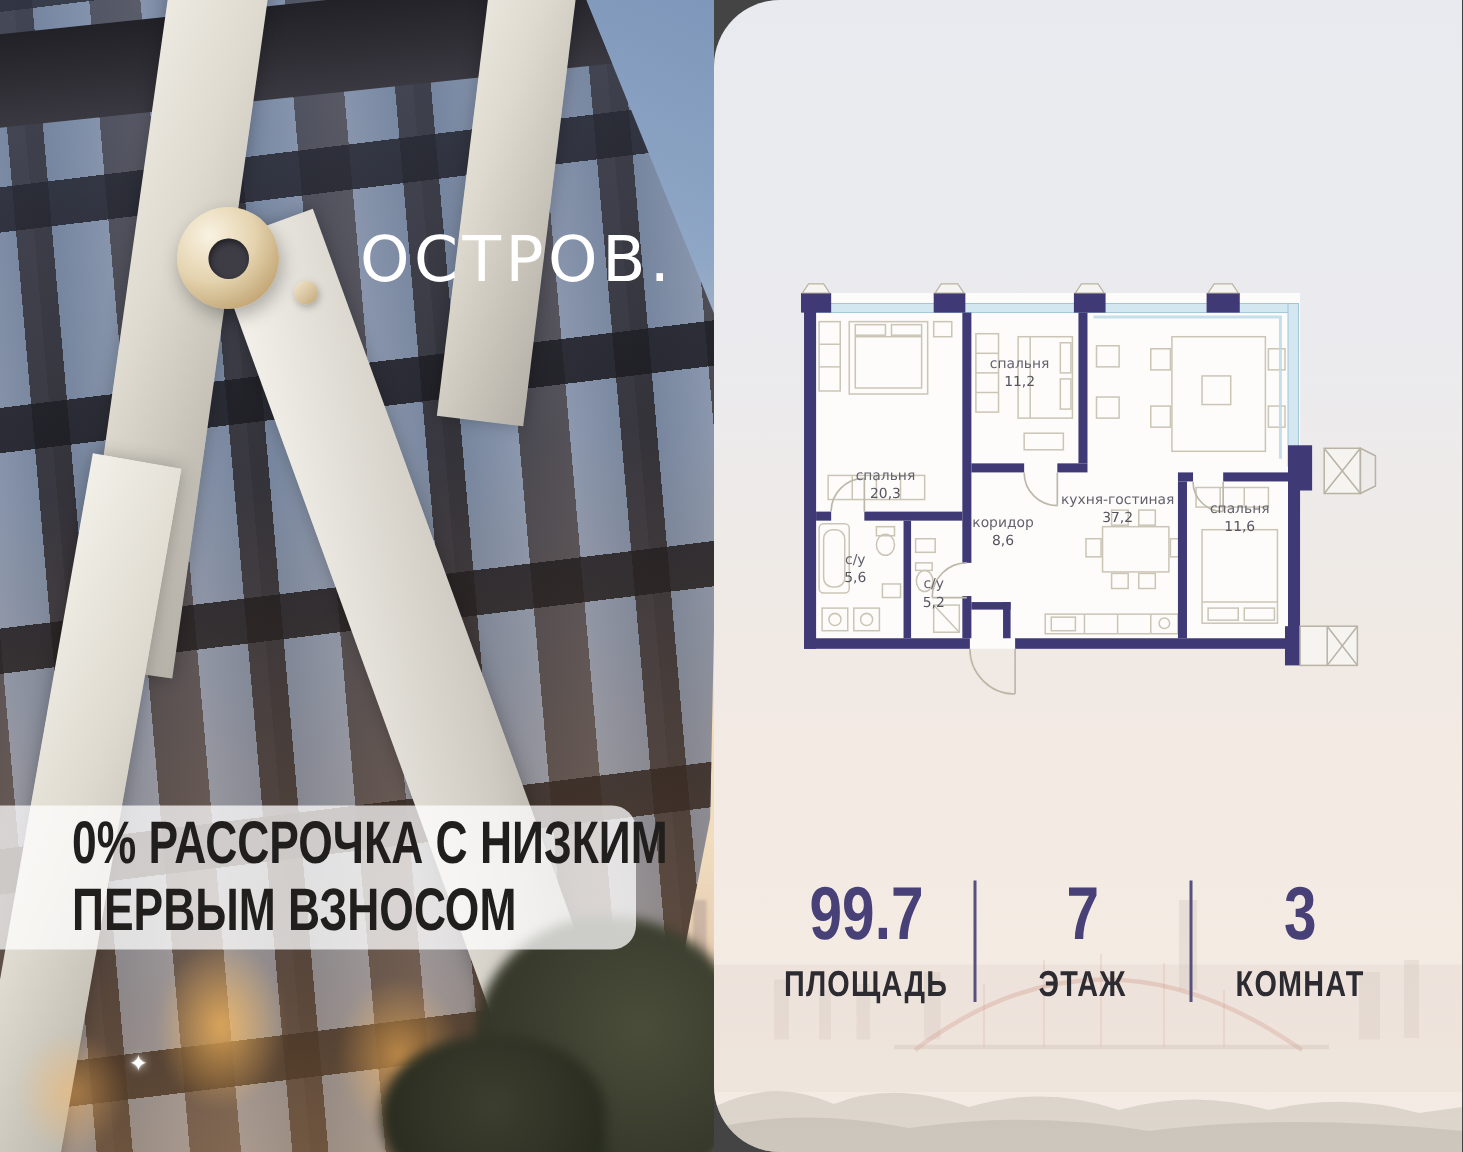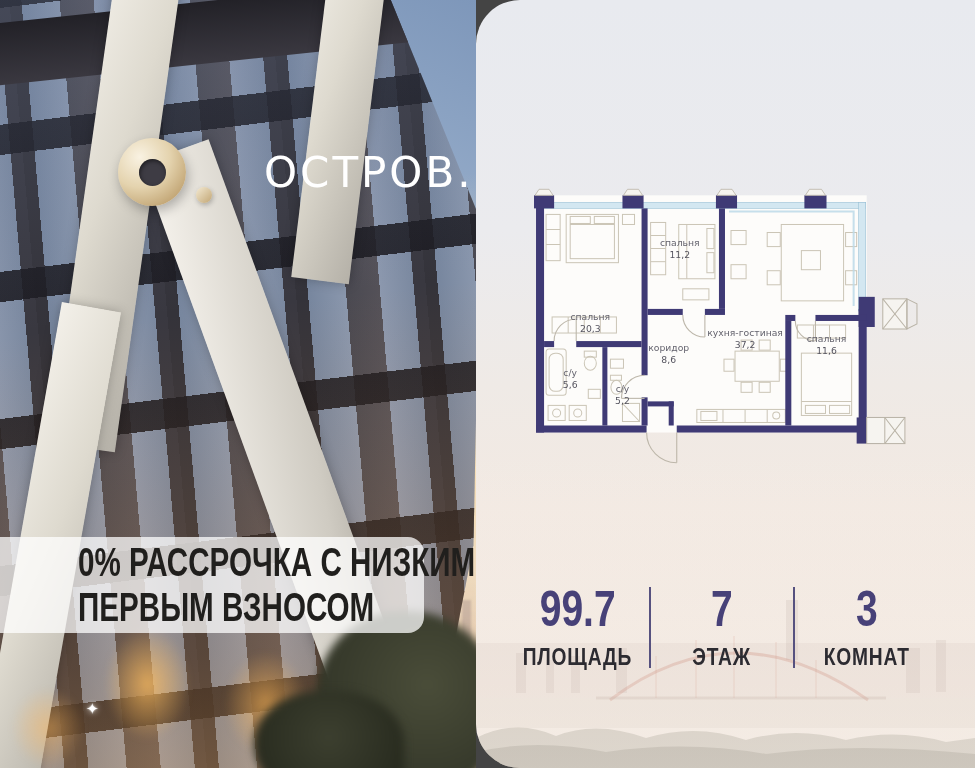--- a/index.html
+++ b/index.html
@@ -32,24 +32,24 @@
   .tw.t3{right:5px;top:600px;width:9px;height:62px;background:rgba(150,130,130,.35);}
   .trees1{position:absolute;right:-25px;bottom:-28px;width:185px;height:185px;border-radius:48% 52% 45% 55%;filter:blur(4px);background:radial-gradient(circle at 60% 40%,#4a4d39 0%,#383b2c 55%,#2c2f23 100%);}
   .trees2{position:absolute;right:72px;bottom:-38px;width:150px;height:115px;border-radius:50% 50% 40% 60%;filter:blur(4px);background:radial-gradient(circle at 50% 40%,#3c3f2f 0%,#272a1e 80%);}
   .sparkle{position:absolute;left:86px;top:700px;color:#fff;font-size:15px;text-shadow:0 0 7px #fff,0 0 2px #fff;}
 
   
   .logo{position:absolute;left:118px;top:138px;display:flex;align-items:center;}
   .ring{position:relative;width:68px;height:68px;border-radius:50%;background:radial-gradient(circle at 32% 28%,#f9f2e2 0%,#e4d3ae 45%,#c4a878 78%,#ad8f60 100%);box-shadow:2px 5px 12px rgba(0,0,0,.28);}
   .ring::after{content:"";position:absolute;left:50%;top:50%;width:27px;height:27px;margin:-13.5px 0 0 -13.5px;border-radius:50%;background:#3e3c44;box-shadow:inset 1px 2px 4px rgba(0,0,0,.5);}
   .ringdot{position:absolute;right:-26px;bottom:3px;width:16px;height:16px;border-radius:50%;background:linear-gradient(135deg,#f3e9d2,#c2a674);box-shadow:1px 2px 5px rgba(0,0,0,.25);}
-  .wordmark{margin-left:78px;font-family:"DejaVu Sans",sans-serif;font-weight:500;font-size:42px;color:#fff;letter-spacing:3px;white-space:nowrap;}
-
-  
-  .promo{position:absolute;left:0;top:537px;width:424px;height:96px;background:rgba(255,255,255,.74);border-radius:0 16px 16px 0;display:flex;flex-direction:column;justify-content:center;padding-left:78px;box-sizing:border-box;}
+  .wordmark{margin-left:54px;font-family:"DejaVu Sans",sans-serif;font-weight:500;font-size:42px;color:#fff;letter-spacing:3px;white-space:nowrap;}
+
+  
+  .promo{position:absolute;left:0;top:537px;width:424px;height:96px;background:rgba(255,255,255,.74);border-radius:0 16px 16px 0;display:flex;flex-direction:column;justify-content:center;padding-left:48px;box-sizing:border-box;}
   .promo-line{font-weight:700;font-size:40px;line-height:45px;color:#201f1d;transform:scaleX(.74);transform-origin:left center;white-space:nowrap;}
 
   
   .panel{position:absolute;left:476px;top:0;width:499px;height:768px;border-radius:44px 0 0 44px;overflow:hidden;
     background:linear-gradient(to bottom,#e8eaef 0%,#ebebee 30%,#efeae6 50%,#f2e9e2 66%,#f1e7df 80%,#ede3da 100%);}
   .panel-haze{position:absolute;inset:0;background:linear-gradient(to bottom,rgba(255,255,255,0) 58%,rgba(252,246,240,.45) 100%);}
   .skyline{position:absolute;left:0;bottom:0;}
 
   .plan{position:absolute;left:56px;top:188px;}
   .plan text{font-family:"DejaVu Sans",sans-serif;font-size:9.2px;fill:#63626d;text-anchor:middle;}

